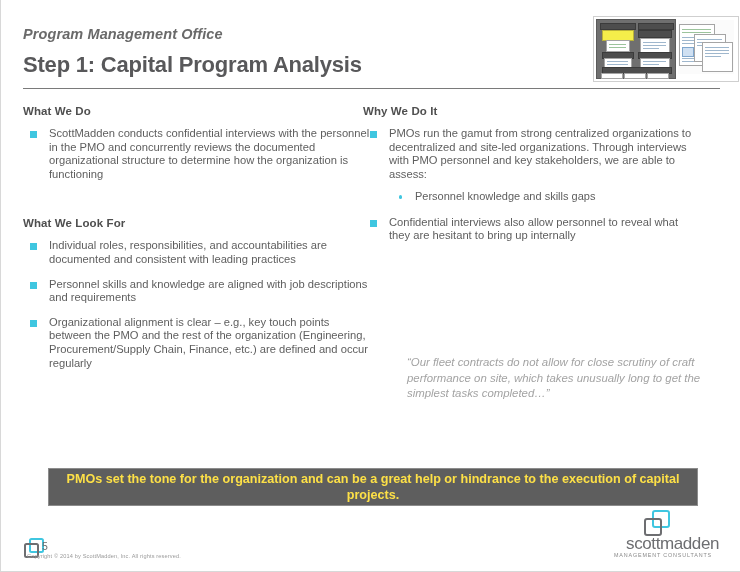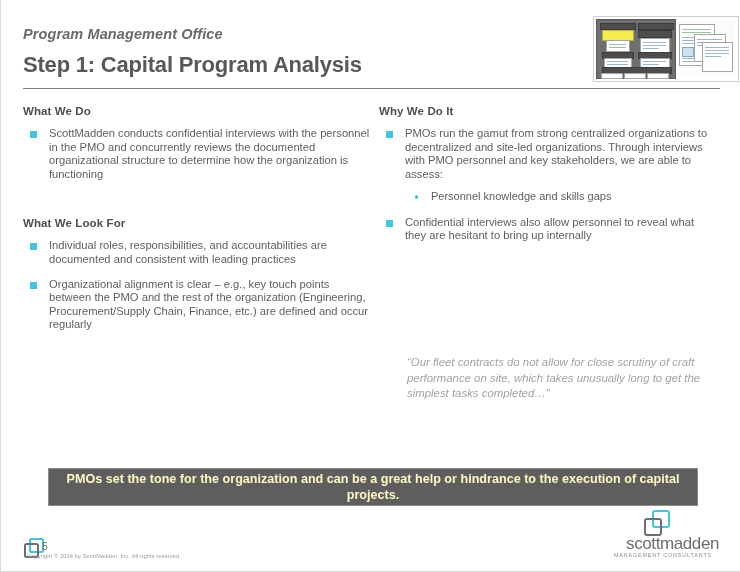--- a/index.html
+++ b/index.html
@@ -54,21 +54,21 @@
   .tbox.dark{ background:#4d4d4d; border-color:#3b3b3b; }
   .tbox.yellow{ background:#f5ee4a; border-color:#b9b23a; }
   .tbox.blue{ background:#cfe0f2; border-color:#7fa6cd; }
   .tpanel{ position:absolute; background:#ffffff; border:1px solid #a5a5a5; }
   .tline{ position:absolute; background:#9fb7cd; height:1px; }
   .tline.g{ background:#9cc49c; }
 
   
   .col{ position:absolute; top:105px; }
   .col-left{ left:22px; width:352px; }
-  .col-right{ left:378px; width:342px; }
+  .col-right{ left:362px; width:342px; }
 
   .sect-head{
     font-size:11.5px; font-weight:bold; color:#4f4f4f;
     margin:0 0 10px 0; letter-spacing:.1px;
   }
   .sect-head.second{ margin-top:3px; }
 
   ul.bl{ list-style:none; margin:4px; padding:0; }
   ul.bl > li{
     position:relative; padding-left:22px; margin-bottom:11px;
@@ -97,21 +97,21 @@
   }
 
   
   .banner{
     position:absolute; left:47px; top:468px; width:650px; height:38px;
     background:#5e5e5e; border:1px solid #8c8c8c;
     display:flex; align-items:center; justify-content:center;
     box-sizing:border-box;
   }
   .banner-text{
-    color:#fef9c3; font-size:12.6px; font-weight:bold;
+    color:#fde047; font-size:12.6px; font-weight:bold;
     line-height:16px; text-align:center; padding:0 14px;
   }
 
   
   .pagenum{
     position:absolute; left:41px; top:540px;
     font-size:10.5px; color:#6b6b6b;
   }
   .copyright{
     position:absolute; left:26px; top:553px;
@@ -217,20 +217,21 @@
     <div class="sect-head">What We Do</div>
     <ul class="bl">
       <li>ScottMadden conducts confidential interviews with the personnel in the PMO and concurrently reviews the documented organizational structure to determine how the organization is functioning</li>
     </ul>
 
     <div class="block-gap"></div>
 
     <div class="sect-head second">What We Look For</div>
     <ul class="bl">
       <li>Individual roles, responsibilities, and accountabilities are documented and consistent with leading practices</li>
+      <li>Personnel skills and knowledge are aligned with job descriptions and requirements</li>
       <li>Organizational alignment is clear – e.g., key touch points between the PMO and the rest of the organization (Engineering, Procurement/Supply Chain, Finance, etc.) are defined and occur regularly</li>
     </ul>
   </div>
 
   <div class="col col-right">
 
     <div class="sect-head">Why We Do It</div>
 
     <ul class="bl">
       <li>

